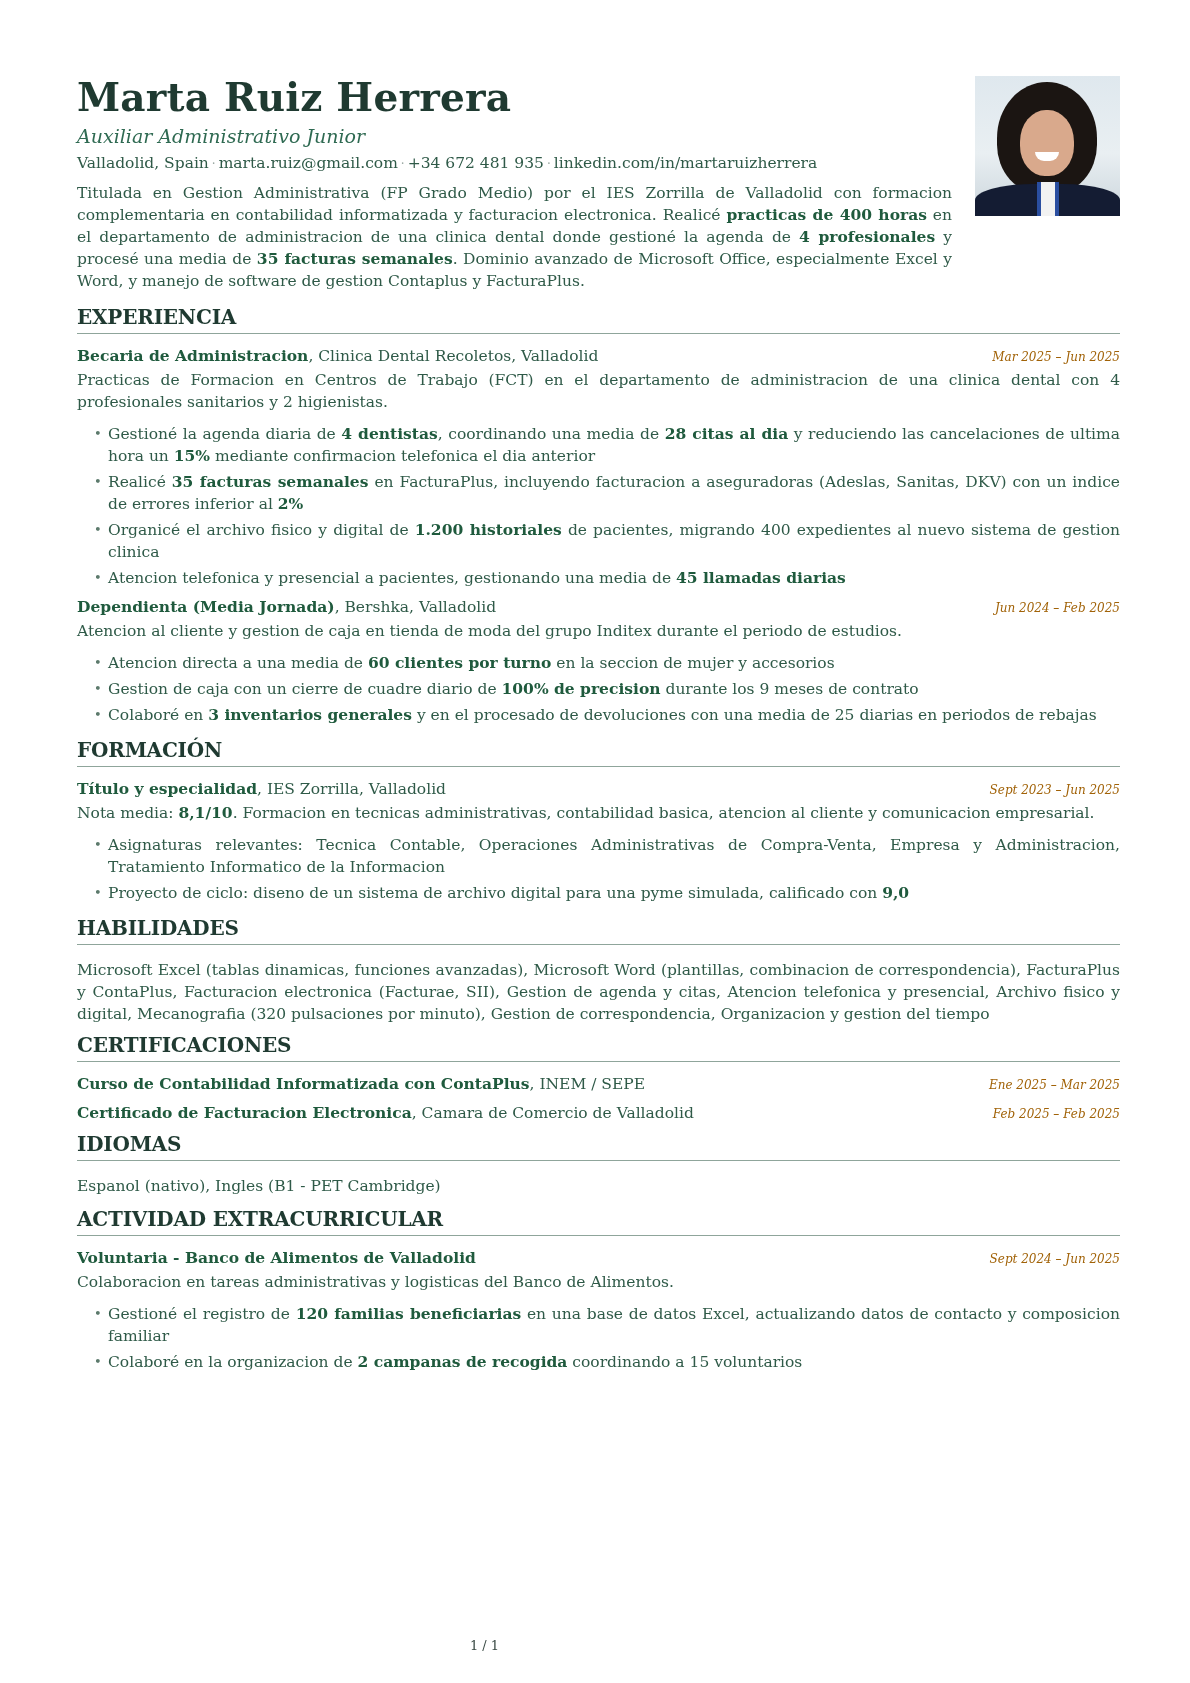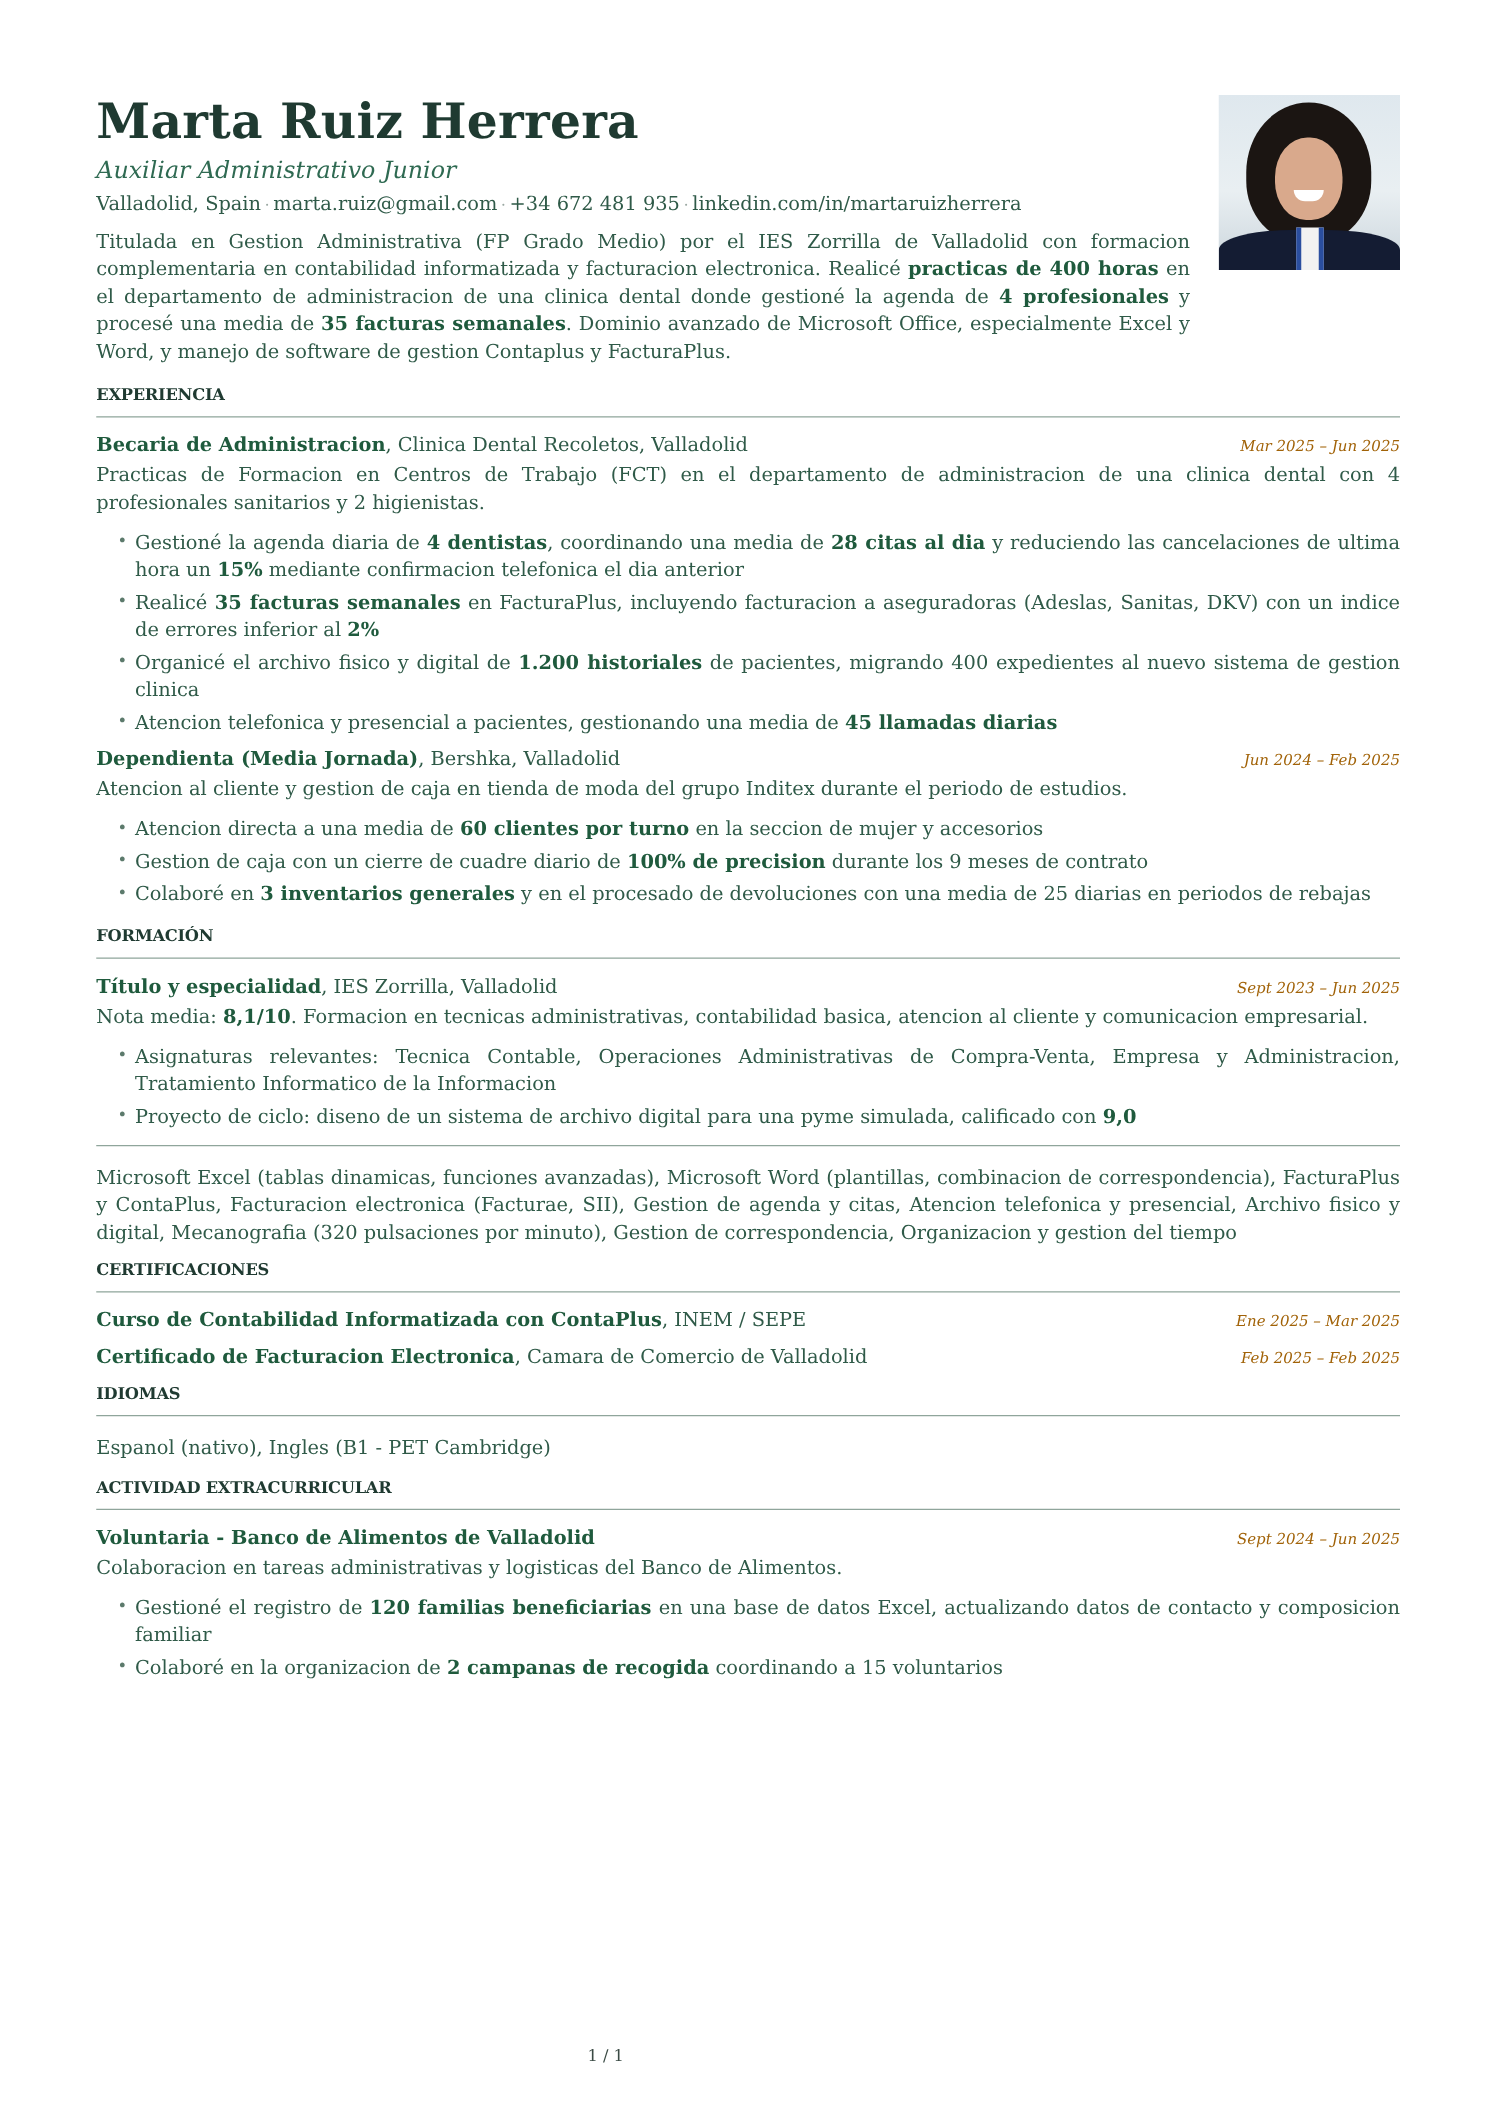--- a/index.html
+++ b/index.html
@@ -32,21 +32,21 @@
     overflow: hidden;
   }
   .photo .hair { position:absolute; left:22px; top:6px; width:100px; height:112px; border-radius:50% 50% 44% 44%; background:#1b1512; }
   .photo .face { position:absolute; left:45px; top:34px; width:54px; height:66px; border-radius:48% 48% 46% 46%; background:#d9a98c; }
   .photo .smile { position:absolute; left:60px; top:76px; width:24px; height:9px; border-radius:0 0 12px 12px; background:#fff; }
   .photo .jacket { position:absolute; left:0; top:108px; width:145px; height:40px; background:#141c33; border-radius:40% 40% 0 0; }
   .photo .lanyard { position:absolute; left:62px; top:106px; width:22px; height:40px; background:#f2f2f2; border-left:4px solid #2a4ea0; border-right:4px solid #2a4ea0; }
 
   .section { margin-top: 0; }
   .sec-title {
-    font-family: "DejaVu Serif", serif; font-weight: 700; font-size: 13px;
+    font-family: "DejaVu Serif", serif; font-weight: 700; font-size: 20px;
     color: #1f3a31; line-height: 24px; letter-spacing: -0.2px;
   }
   .rule { height: 0; border-top: 1.5px solid #8fa59b; margin-top: 4px; margin-bottom: 10px; }
   .entry-head { display: flex; justify-content: space-between; align-items: baseline; font-size: 15.5px; line-height: 24px; }
   .entry-head .title b { color: #1f5a3d; margin-top: 25px; }
   .date { font-style: italic; font-size: 12px; color: #a16207; white-space: nowrap; }
   .desc { font-size: 15.5px; line-height: 22px; color: #2f5a48; }
   ul.bullets { list-style: none; margin: 10px 0 6px 0; }
   ul.bullets li {
     position: relative; padding-left: 31px; font-size: 15.5px; line-height: 22px; color: #2f5a48; margin-bottom: 4px;
@@ -121,20 +121,21 @@
       <span class="date">Sept 2023 – Jun 2025</span>
     </div>
     <div class="desc just"><span>Nota media: </span><b>8,1/10</b><span>. Formacion en tecnicas administrativas, contabilidad basica, atencion al cliente y comunicacion empresarial.</span></div>
     <ul class="bullets">
       <li class="just"><span>Asignaturas relevantes: Tecnica Contable, Operaciones Administrativas de Compra-Venta, Empresa y Administracion, Tratamiento Informatico de la Informacion</span></li>
       <li><span>Proyecto de ciclo: diseno de un sistema de archivo digital para una pyme simulada, calificado con </span><b>9,0</b></li>
     </ul>
   </div>
 
   <div class="section" style="margin-top:12px;">
+    <div class="sec-title">HABILIDADES</div>
     <div class="rule" style="margin-bottom:14px;"></div>
     <div class="para just">Microsoft Excel (tablas dinamicas, funciones avanzadas), Microsoft Word (plantillas, combinacion de correspondencia), FacturaPlus y ContaPlus, Facturacion electronica (Facturae, SII), Gestion de agenda y citas, Atencion telefonica y presencial, Archivo fisico y digital, Mecanografia (320 pulsaciones por minuto), Gestion de correspondencia, Organizacion y gestion del tiempo</div>
   </div>
 
   <div class="section" style="margin-top:8px;">
     <div class="sec-title">CERTIFICACIONES</div>
     <div class="rule"></div>
     <div class="entry-head" style="margin-bottom:4px;">
       <span class="title"><b>Curso de Contabilidad Informatizada con ContaPlus</b><span>, INEM / SEPE</span></span>
       <span class="date">Ene 2025 – Mar 2025</span>

